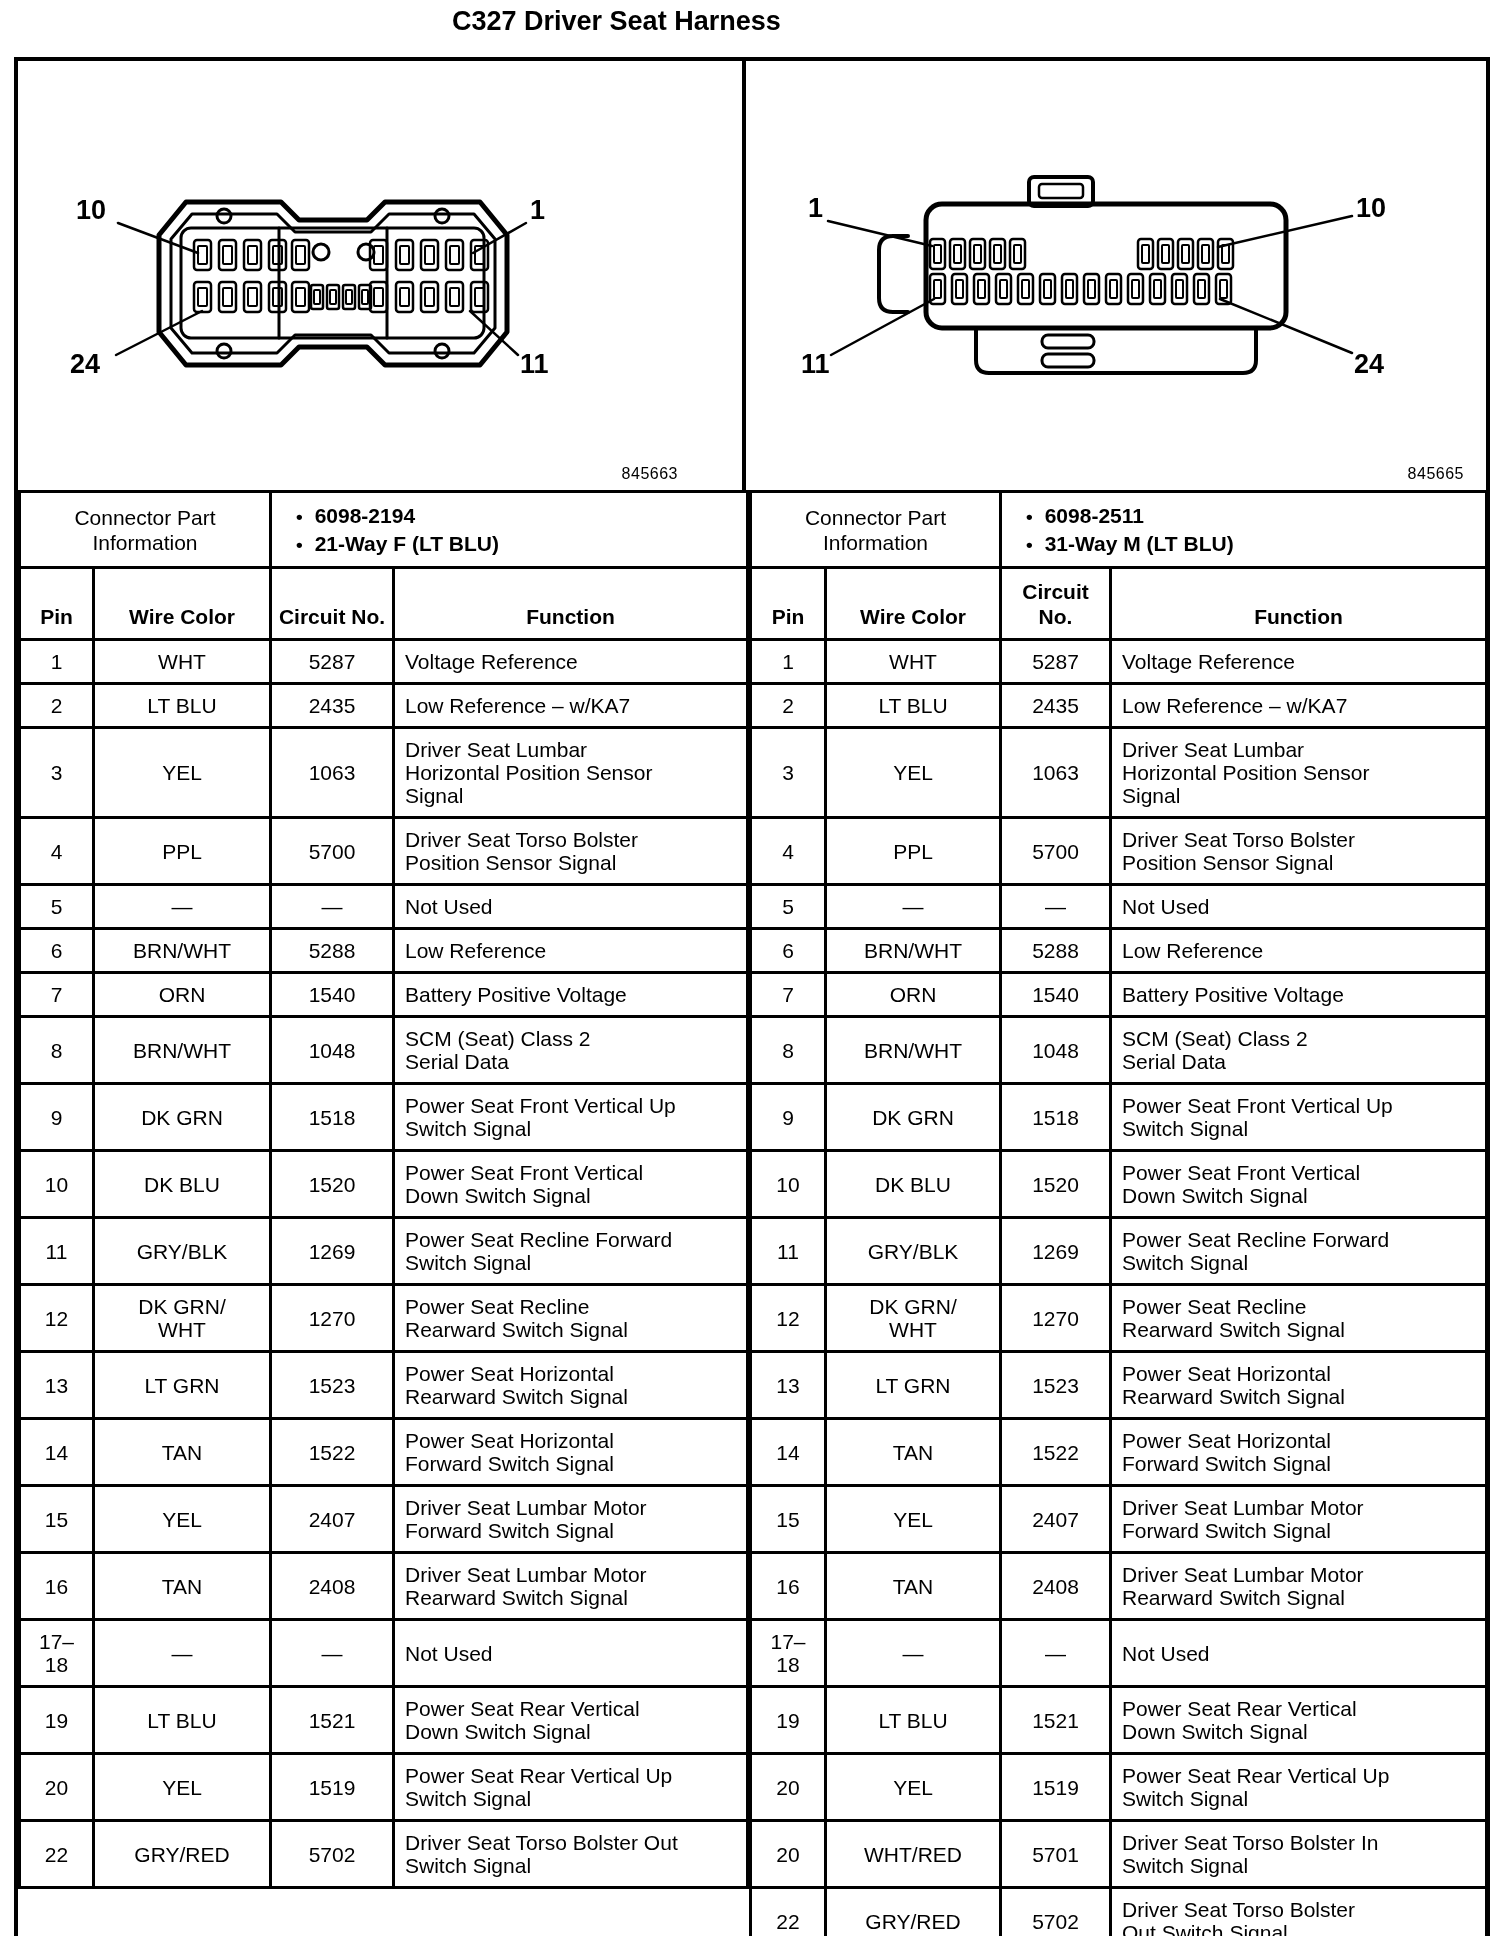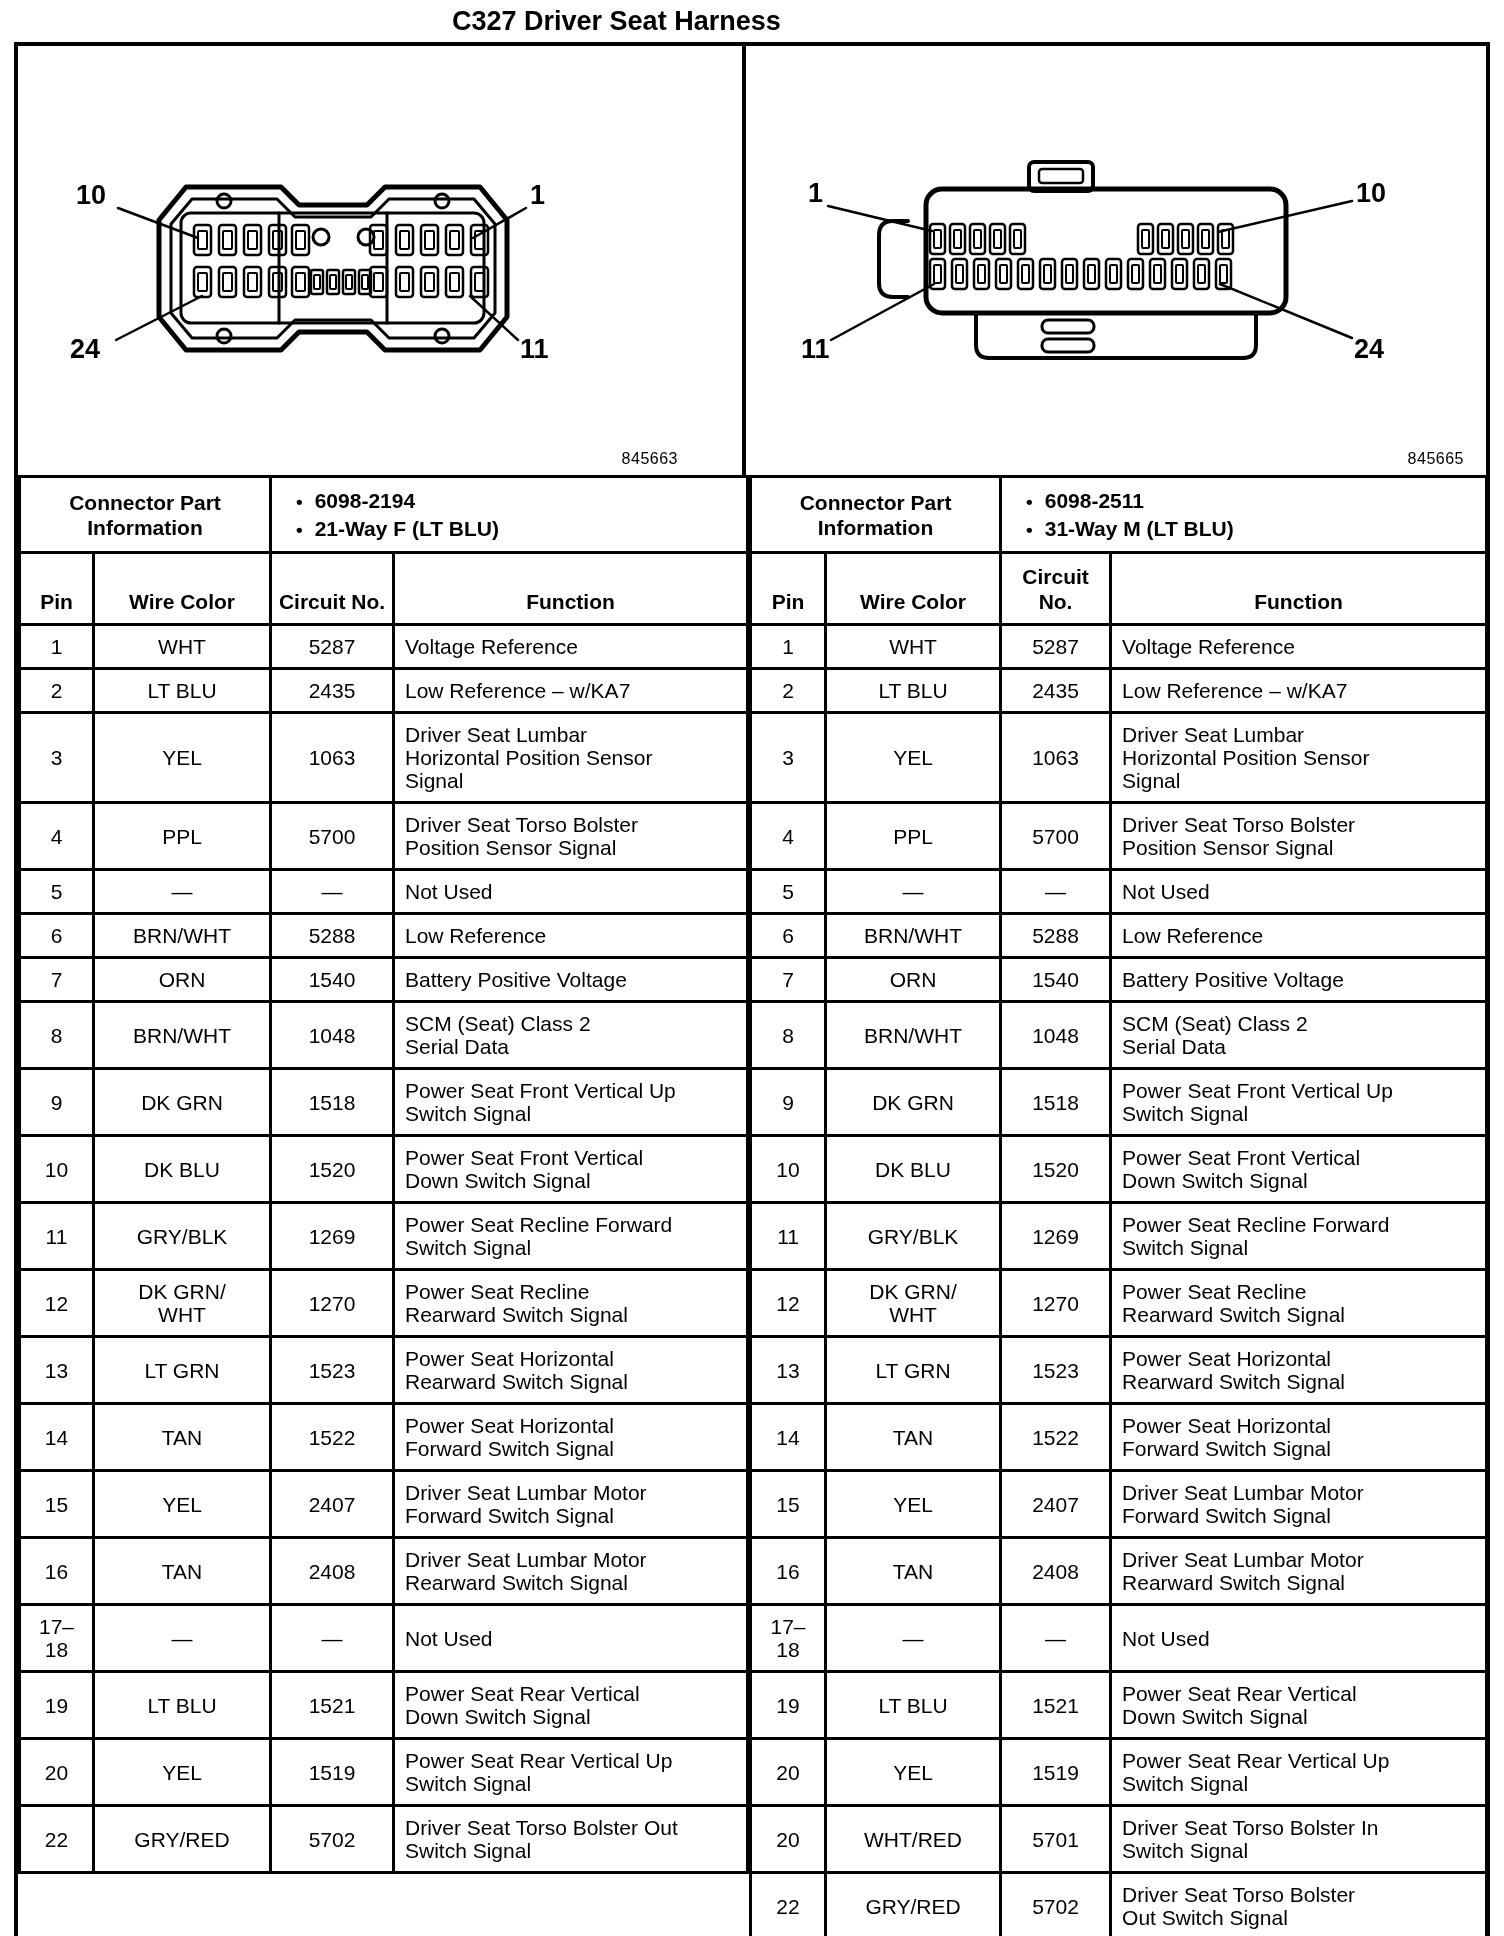--- a/index.html
+++ b/index.html
@@ -7,21 +7,21 @@
   .page {
     position: relative;
     width: 1504px; height: 1936px;
     background: #fff;
     color: #000;
     font-family: "Liberation Sans", sans-serif;
     overflow: hidden;
   }
   h1.title {
     font-size: 27px; font-weight: bold;
-    margin: 6px 0 5px 452px;
+    margin: 6px 0 20px 452px;
     letter-spacing: 0px;
     white-space: nowrap;
   }
   .frame {
     margin: 0 14px;
     border: 4px solid #000;
   }
   .diagram-row {
     display: flex;
     height: 429px;
@@ -49,21 +49,21 @@
     border-collapse: collapse;
     table-layout: fixed;
     font-size: 21px;
     line-height: 23px;
   }
   table.tbl-left  { width: 728px; }
   table.tbl-right { width: 736px; }
   .tbl th, .tbl td { border: 3px solid #000; background:#fff; }
   .tbl .info-row th { height: 76px; }
   th.info-label {
-    font-weight: bold; text-align: center; vertical-align: middle;
+    font-weight: normal; text-align: center; vertical-align: middle;
     font-size: 21px; line-height: 25px;
     padding: 4px 10px;
   }
   th.info-val { text-align: left; vertical-align: middle; padding: 4px 4px 4px 24px; font-weight: bold; }
   .bullet-line { display: flex; align-items: baseline; line-height: 27px; font-size: 21px; }
   .bullet { margin-right: 12px; font-size: 19px; }
   .tbl .cols-row th {
     height: 72px;
     vertical-align: bottom;
     text-align: center;

